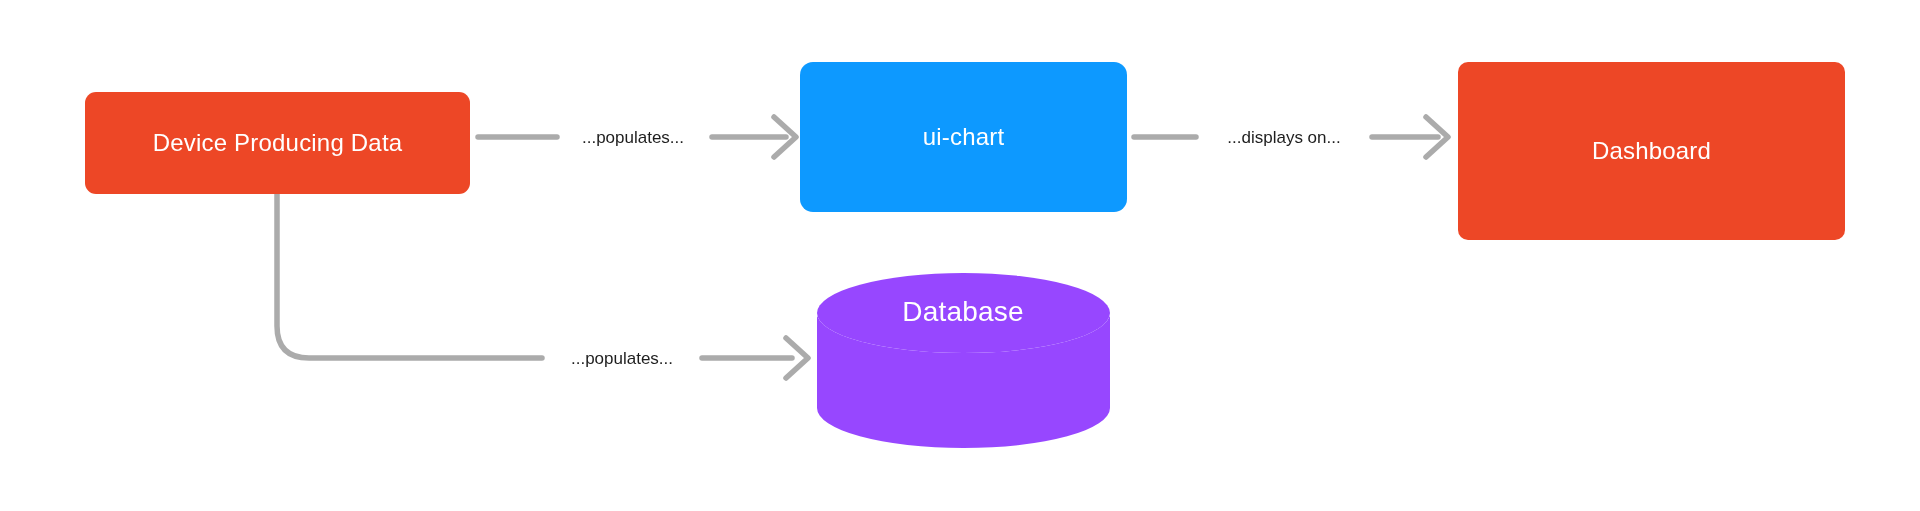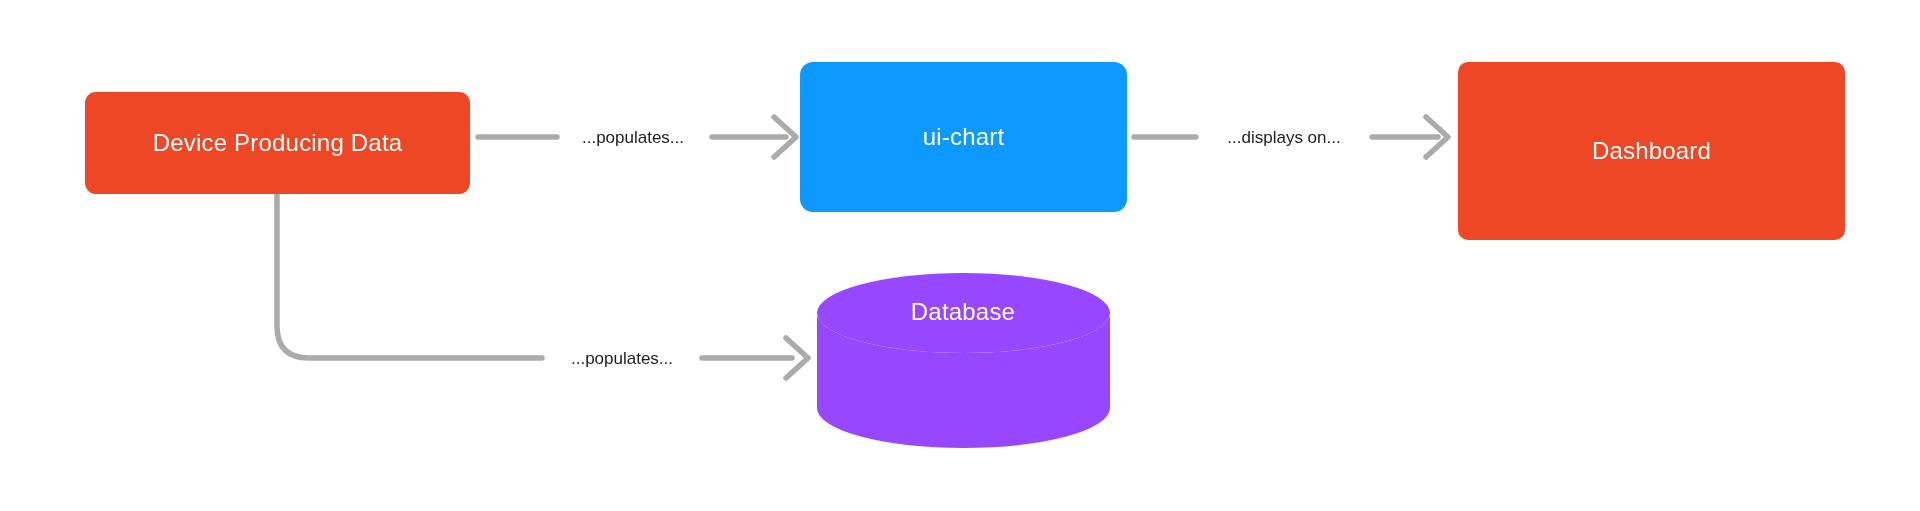--- a/index.html
+++ b/index.html
@@ -60,21 +60,21 @@
   }
   .edge-label-populates-top  { left: 633px;  top: 138px; }
   .edge-label-displays-on    { left: 1284px; top: 138px; }
   .edge-label-populates-bottom { left: 622px; top: 359px; }
   .db-label {
     position: absolute;
     left: 963px;
     top: 312px;
     transform: translate(-50%, -50%);
     color: var(--color-node_text, #FFFFFF);
-    font-size: 24px;
+    font-size: 28px;
     letter-spacing: 0.2px;
     white-space: nowrap;
   }
 </style>
 </head>
 <body>
 
 <div class="canvas">
 
   <svg class="edges-layer" viewBox="0 0 1920 511" aria-hidden="true">

